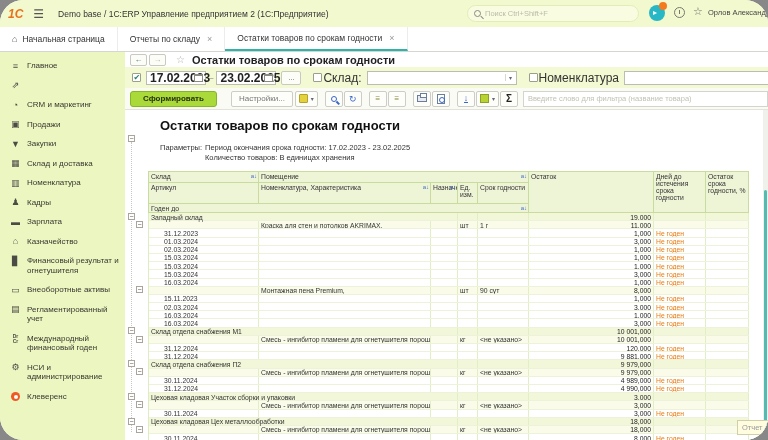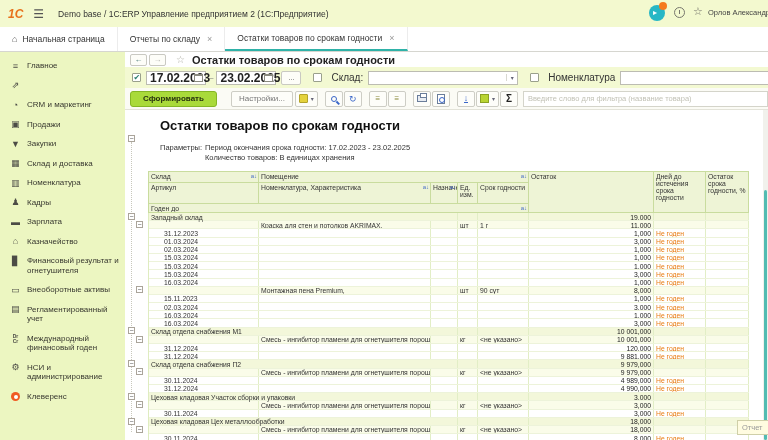--- a/index.html
+++ b/index.html
@@ -1,19 +1,19 @@
 <!DOCTYPE html>
 <html><head>
 <meta charset="utf-8">
 <style>
   * { box-sizing: border-box; margin: 0; padding: 0; }
   html,body { background:#888; }
   .page {
     position: relative; width: 768px; height: 440px; overflow: hidden;
-    background: #fff; font-family: "Liberation Sans", sans-serif; color:#333;
+    background: #fff; font-family: "Liberation Sans", sans-serif; color:#333;border-radius:23px;
   }
   
   .topbar { position:absolute; top:0; left:0; right:0; height:27px; background:#f3f9cf; display:flex; align-items:center; }
   .logo { font-weight:bold; font-style:italic; color:#e8721c; font-size:12px; margin-left:8px; }
   .burger { color:#555; font-size:12px; margin-left:10px; cursor:pointer; }
   .app-title { font-size:8.5px; color:#333; margin-left:14px; white-space:nowrap; }
   .gsearch { position:absolute; left:467px; top:5px; width:172px; height:17px; background:#fafce2; border:1px solid #e2ecb8; border-radius:9px; display:flex; align-items:center; padding:0 6px; }
   .mag { width:7px; height:7px; border:1.4px solid #8a8a80; border-radius:50%; position:relative; flex:0 0 auto; }
   .mag::after { content:""; position:absolute; width:4px; height:1.4px; background:#8a8a80; transform:rotate(45deg); left:5px; top:6px; }
   .gsearch-ph { font-size:7.5px; color:#b9bda6; margin-left:4px; white-space:nowrap; overflow:hidden; }
@@ -46,21 +46,21 @@
   .nav-star { color:#b0b0a6; font-size:10px; margin:0 7px 0 8px; cursor:pointer; }
   .nav-title { font-size:11px; font-weight:bold; color:#222; white-space:nowrap; }
   .filterrow { height:21px; background:#f3f9d2; display:flex; align-items:center; padding-left:7px; }
   .cb { width:9px; height:9px; border:1px solid #9aa08c; background:#fff; border-radius:1px; flex:0 0 9px; position:relative; cursor:pointer; }
   .cb.on::after { content:"✔"; position:absolute; left:0.5px; top:-1.5px; font-size:8px; color:#2a7d6e; }
   .dfield { display:flex; align-items:center; background:#fff; border:1px solid #bcbcb2; height:14px; margin-left:5px; padding:0 2px 0 3px; }
   .dfield .dval { font-size:12px; color:#222; width:44px;font-weight:bold; }
   .cal { width:9px; height:8px; border:1px solid #8a8a80; border-top:2.5px solid #8a8a80; background:#fff; cursor:pointer; }
   .dash { font-size:8px; color:#777; margin:0 3px; }
   .morebtn { width:20px; height:14px; border:1px solid #c9c9c2; background:#fdfdf8; border-radius:2px; margin-left:5px; font-size:7px; color:#555; text-align:center; line-height:11px; cursor:pointer; }
-  .flabel { font-size:10px; color:#333; margin-left:9px; white-space:nowrap; }
+  .flabel { font-size:12px; color:#333; margin-left:1px; white-space:nowrap; }
   .combo { display:flex; align-items:center; background:#fff; border:1px solid #bcbcb2; height:14px; margin-left:5px; }
   .combo .cval { flex:1; }
   .combo .carr { width:11px; border-left:1px solid #d8d8d0; color:#667; font-size:6px; text-align:center; cursor:pointer; }
   .toolbar { height:22px; display:flex; align-items:center; background:#fbfbf5; border-bottom:1px solid #e3e3d9; padding-left:5px; }
   .gen-btn { height:16px; padding:0 12px; background:#a9da3a; border:1px solid #85b625; border-radius:3px; font-size:8px; font-weight:bold; color:#26300f; line-height:14px; cursor:pointer; }
   .tbtn { height:16px; border:1px solid #cdcdc5; border-radius:2px; background:#fdfdf9; color:#777; font-size:8px; line-height:14px; padding:0 7px; cursor:pointer; display:flex; align-items:center; }
   .ibtn { height:16px; min-width:18px; border:1px solid #cdcdc5; border-radius:2px; background:#fdfdf9; display:flex; align-items:center; justify-content:center; cursor:pointer; }
   .blue { color:#3a66c8; }
   .bmag { width:6px; height:6px; border:1.5px solid #3a66c8; border-radius:50%; position:relative; }
   .bmag::after { content:""; position:absolute; width:4px; height:1.5px; background:#3a66c8; transform:rotate(45deg); left:4px; top:5.5px; }
@@ -106,20 +106,24 @@
 </style>
 </head>
 <body>
 
 <div class="page">
 
   <div class="topbar">
     <span class="logo">1С</span>
     <span class="burger">☰</span>
     <span class="app-title">Demo base / 1С:ERP Управление предприятием 2  (1С:Предприятие)</span>
+    <div class="gsearch">
+      <span class="mag"></span>
+      <span class="gsearch-ph">Поиск  Ctrl+Shift+F</span>
+    </div>
     <div class="notif">
         <i>▸</i>
         <b></b>
       </div>
     <span class="clock"></span>
     <span class="tstar">☆</span>
     <span class="user-name">Орлов Александр Вл</span>
   </div>
 
   <div class="tabbar" id="tabbar">

